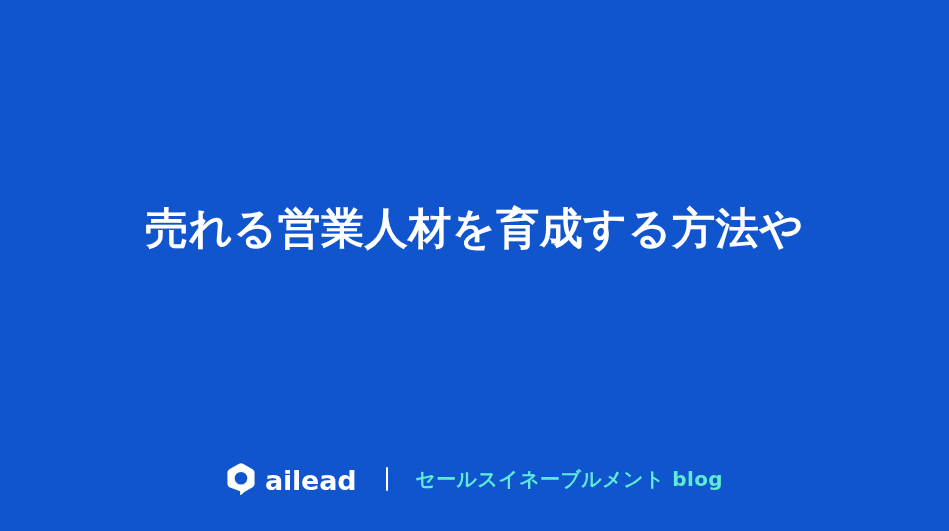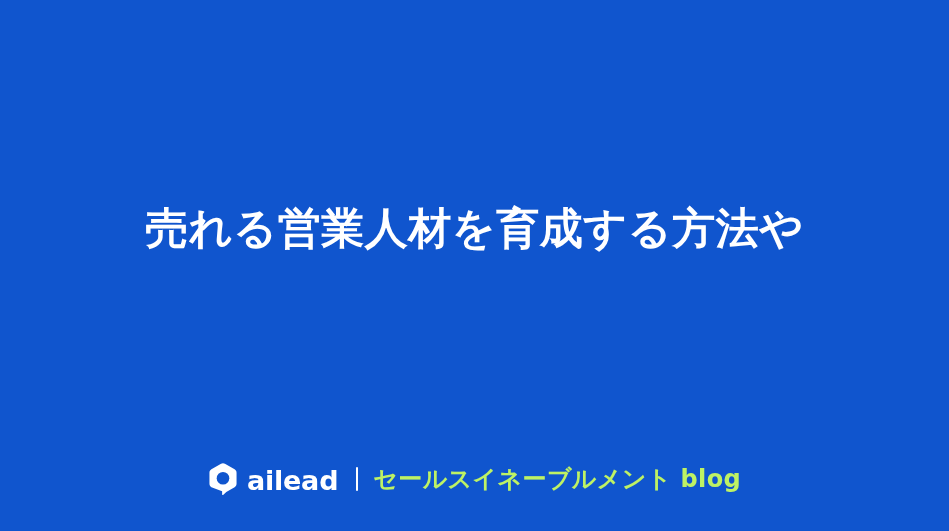--- a/index.html
+++ b/index.html
@@ -55,21 +55,21 @@
   
   .footer {
     position: absolute;
     left: 0;
     right: 0;
     bottom: 36px;
     display: flex;
     flex-direction: row;
     align-items: center;
     justify-content: center;
-    gap: 0;
+    gap: 12px;
   }
 
   .brand {
     display: flex;
     flex-direction: row;
     align-items: center;
     gap: 9px;
   }
 
   .logo-mark {
@@ -93,23 +93,23 @@
   .divider {
     width: 2px;
     height: 24px;
     background: #ffffff;
     margin: 0 15px 0 18px;
     border-radius: 1px;
     flex: 0 0 auto;
   }
 
   .tagline {
-    color: #bef264;
+    color: #5eead4;
     font-family: "DejaVu Sans", "Liberation Sans", sans-serif;
-    font-size: 24px;
+    font-size: 20px;
     font-weight: 700;
     line-height: 1;
     letter-spacing: 0.4px;
     white-space: nowrap;
   }
 </style>
 </head>
 <body>
 
 <div class="card" style="background: rgb(16, 85, 206);">

